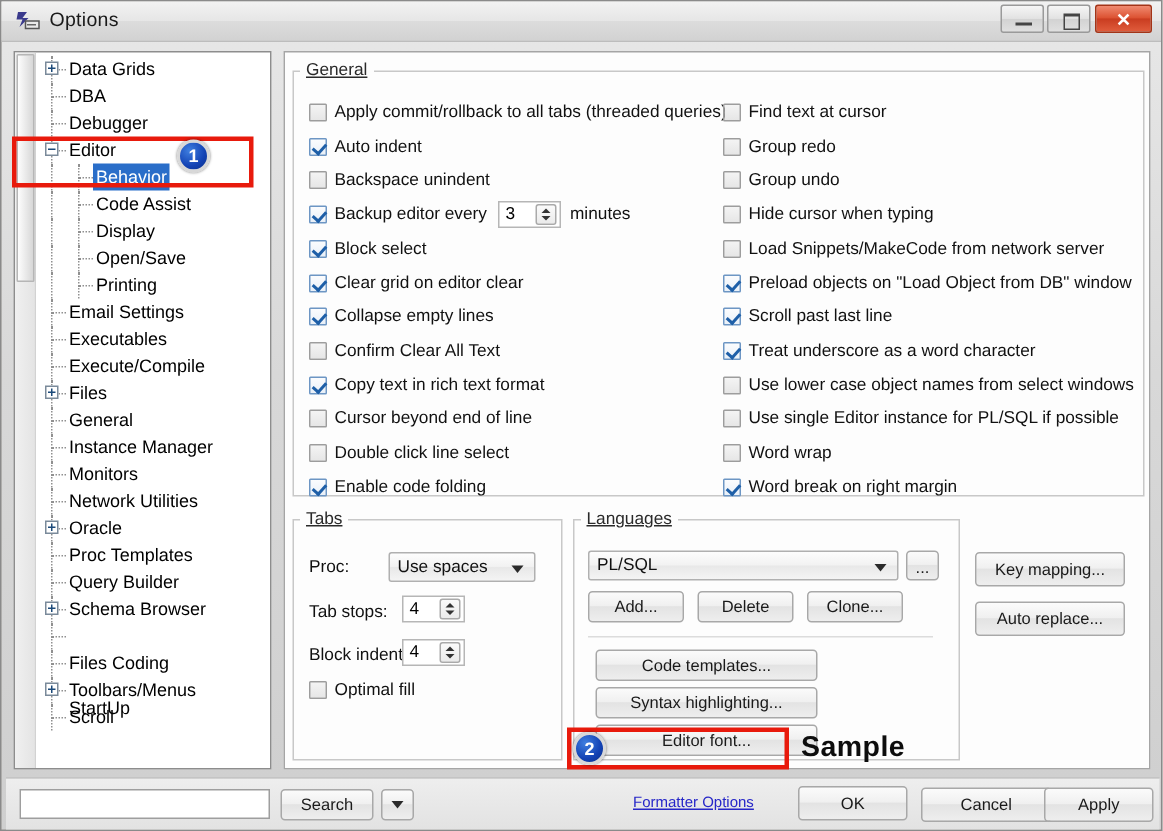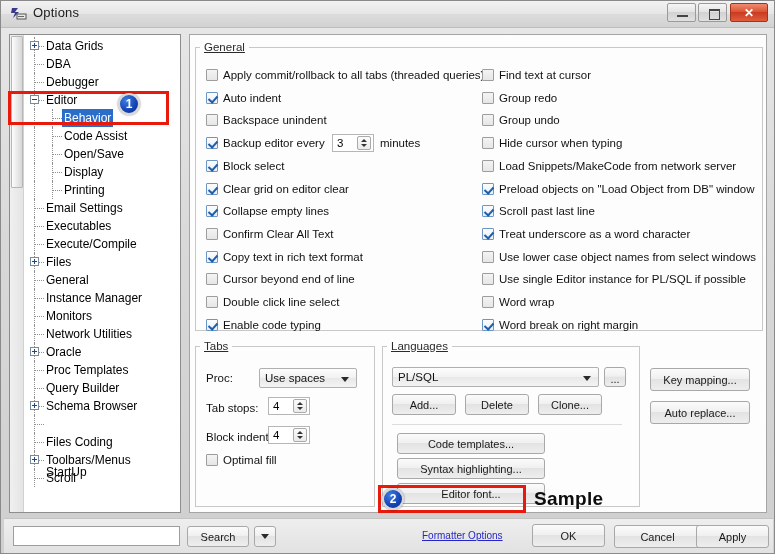--- a/index.html
+++ b/index.html
@@ -426,27 +426,27 @@
           <div class="tnode">
             <div class="dotline" style="left: 10px;"></div>
             <div class="dotline" style="left: 28px;"></div>
             <div class="tick" style="left: 28px; width: 10px;"></div>
             <div class="tlabel" style="left: 38px;">Code Assist</div>
           </div>
           <div class="tnode">
             <div class="dotline" style="left: 10px;"></div>
             <div class="dotline" style="left: 28px;"></div>
             <div class="tick" style="left: 28px; width: 10px;"></div>
-            <div class="tlabel" style="left: 38px;">Open/Save</div>
+            <div class="tlabel" style="left: 38px;">Display</div>
           </div>
           <div class="tnode">
             <div class="dotline" style="left: 10px;"></div>
             <div class="dotline" style="left: 28px;"></div>
             <div class="tick" style="left: 28px; width: 10px;"></div>
-            <div class="tlabel" style="left: 38px;">Display</div>
+            <div class="tlabel" style="left: 38px;">Open/Save</div>
           </div>
           <div class="tnode">
             <div class="dotline" style="left: 10px;"></div>
             <div class="dotline" style="left: 28px;"></div>
             <div class="tick" style="left: 28px; width: 10px;"></div>
             <div class="tlabel" style="left: 38px;">Printing</div>
           </div>
           <div class="tnode">
             <div class="dotline" style="left: 10px;"></div>
             <div class="tick" style="left: 10px; width: 10px;"></div>
@@ -583,21 +583,21 @@
             <div class="cbrow" style="left: 10px; top: 218.3px;">
               <span class="cb"></span>
               <span class="cbtext">Cursor beyond end of line</span>
             </div>
             <div class="cbrow" style="left: 10px; top: 241px;">
               <span class="cb"></span>
               <span class="cbtext">Double click line select</span>
             </div>
             <div class="cbrow" style="left: 10px; top: 263.7px;">
               <span class="cb on"></span>
-              <span class="cbtext">Enable code typing</span>
+              <span class="cbtext">Enable code folding</span>
             </div>
           </div>
         <div id="gen-right">
             <div class="cbrow" style="left: 286px; top: 14px;">
               <span class="cb"></span>
               <span class="cbtext">Find text at cursor</span>
             </div>
             <div class="cbrow" style="left: 286px; top: 36.7px;">
               <span class="cb"></span>
               <span class="cbtext">Group redo</span>

